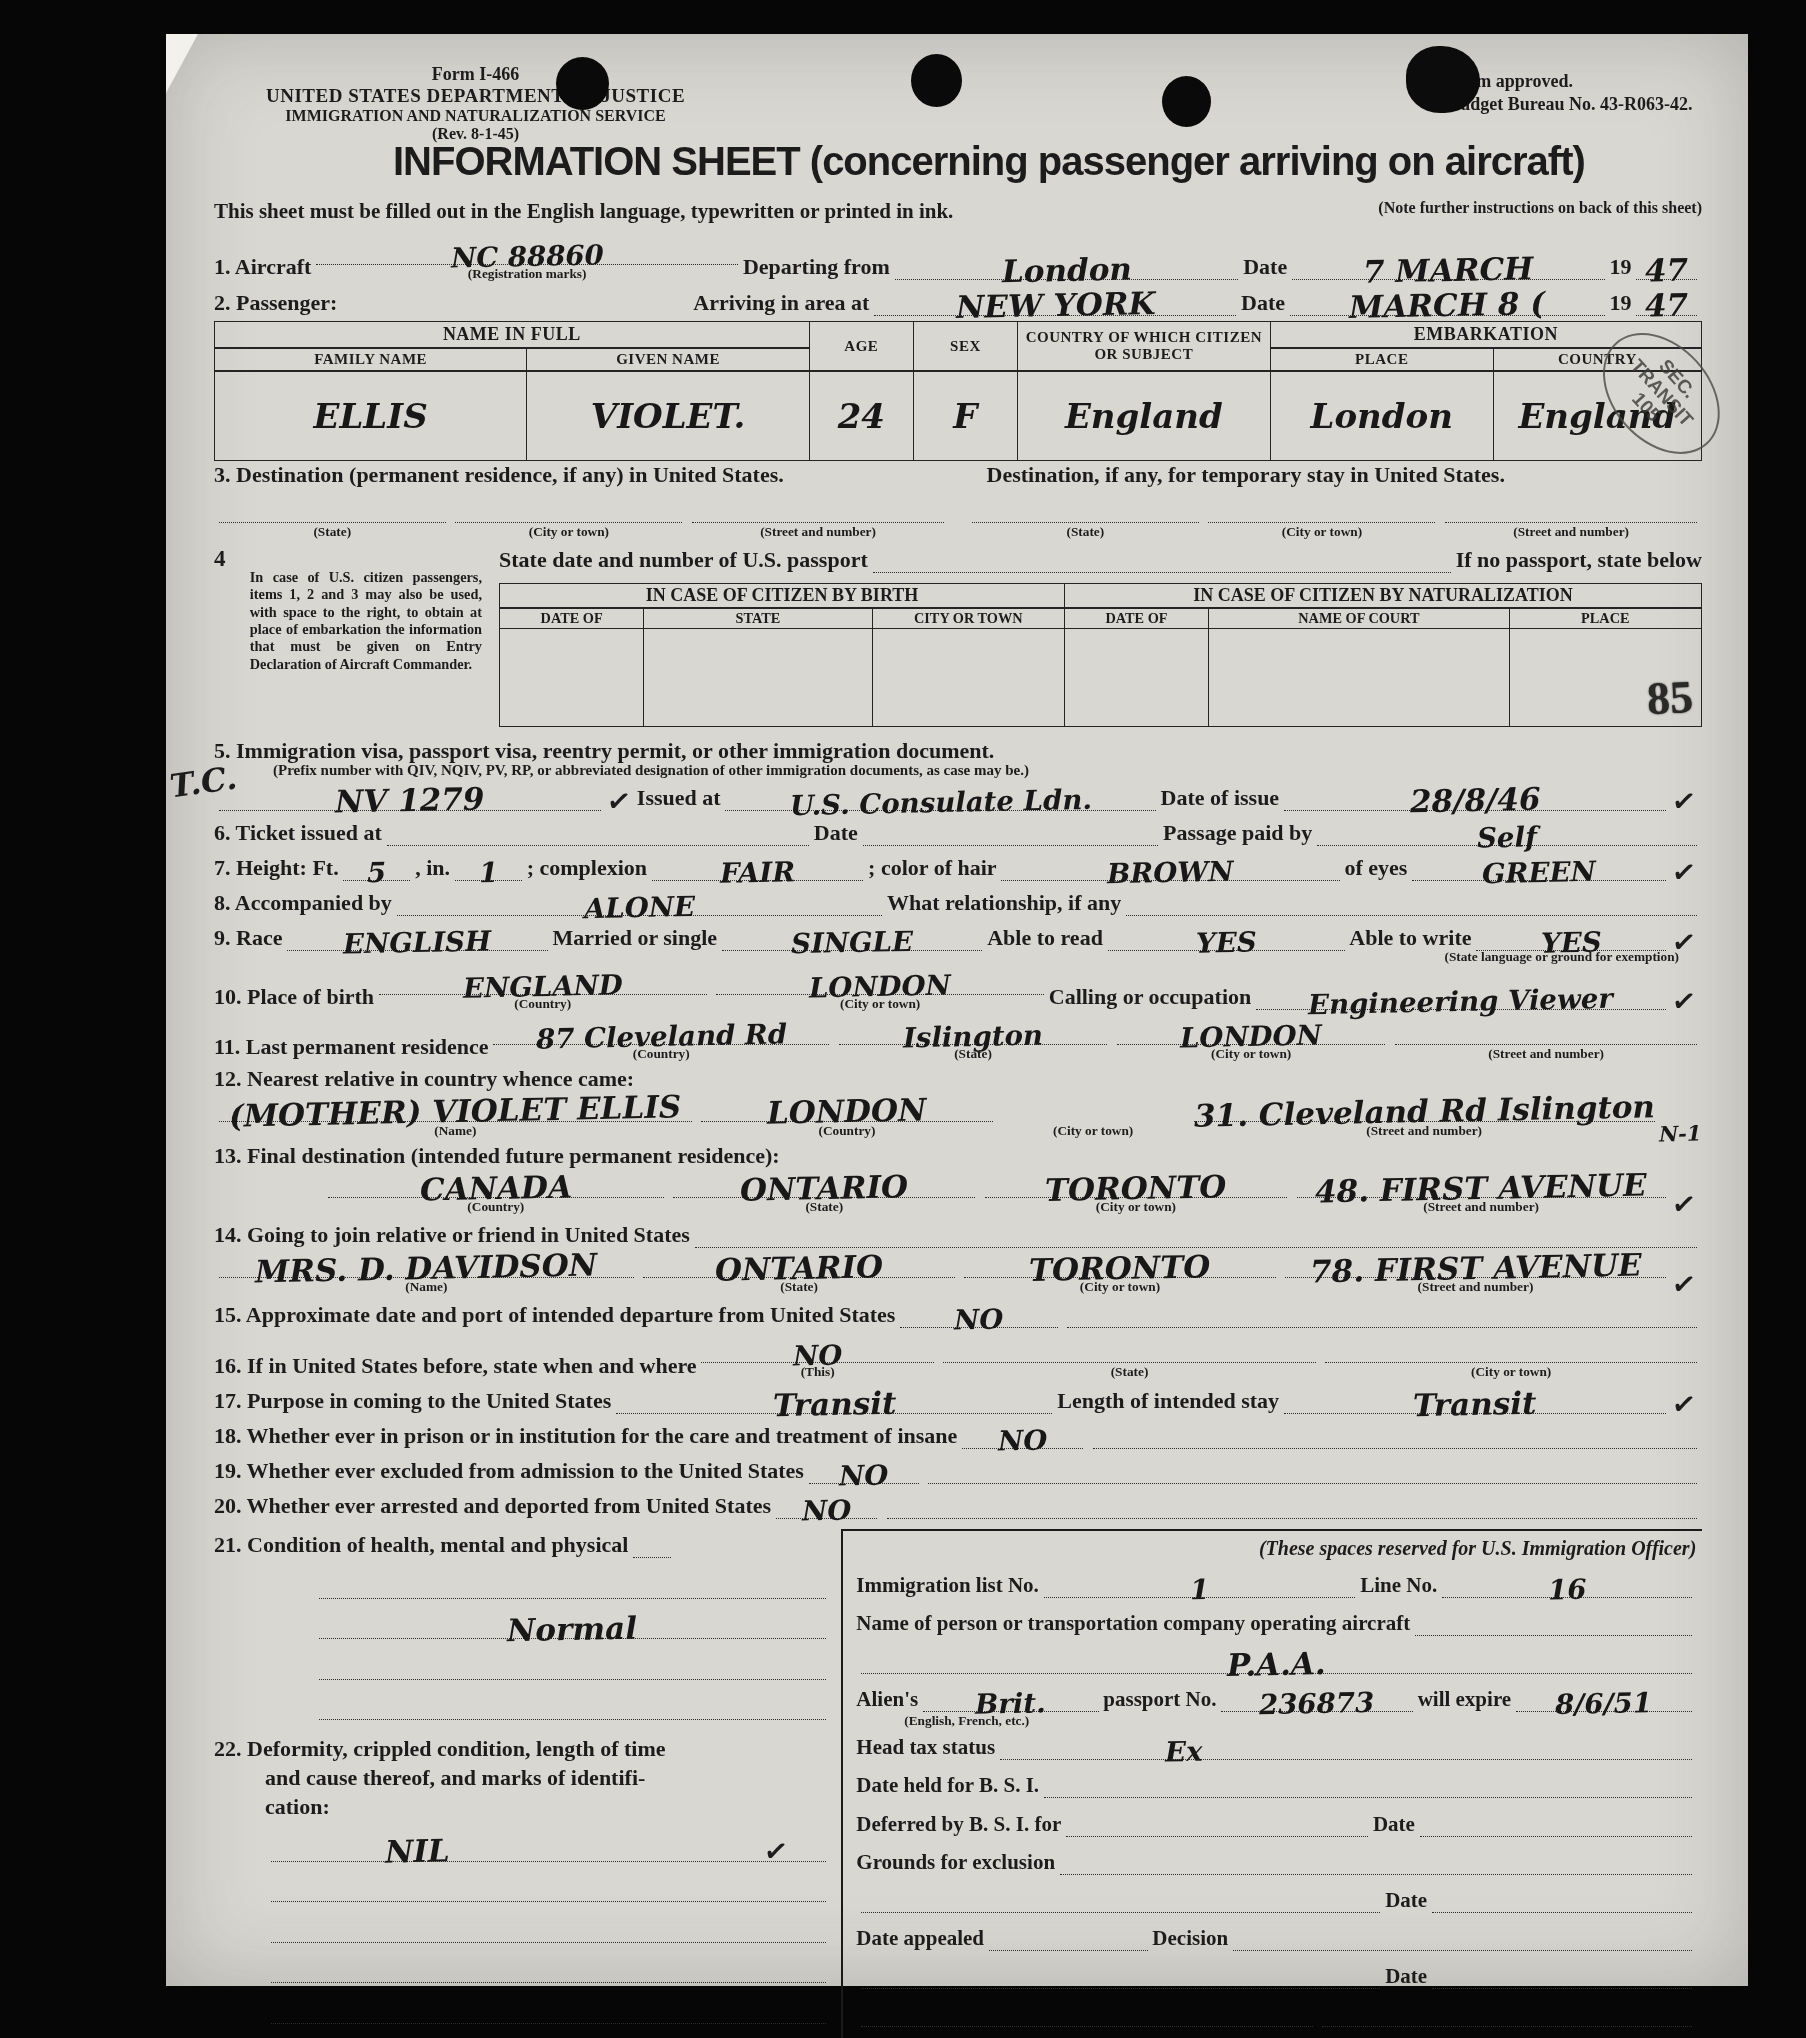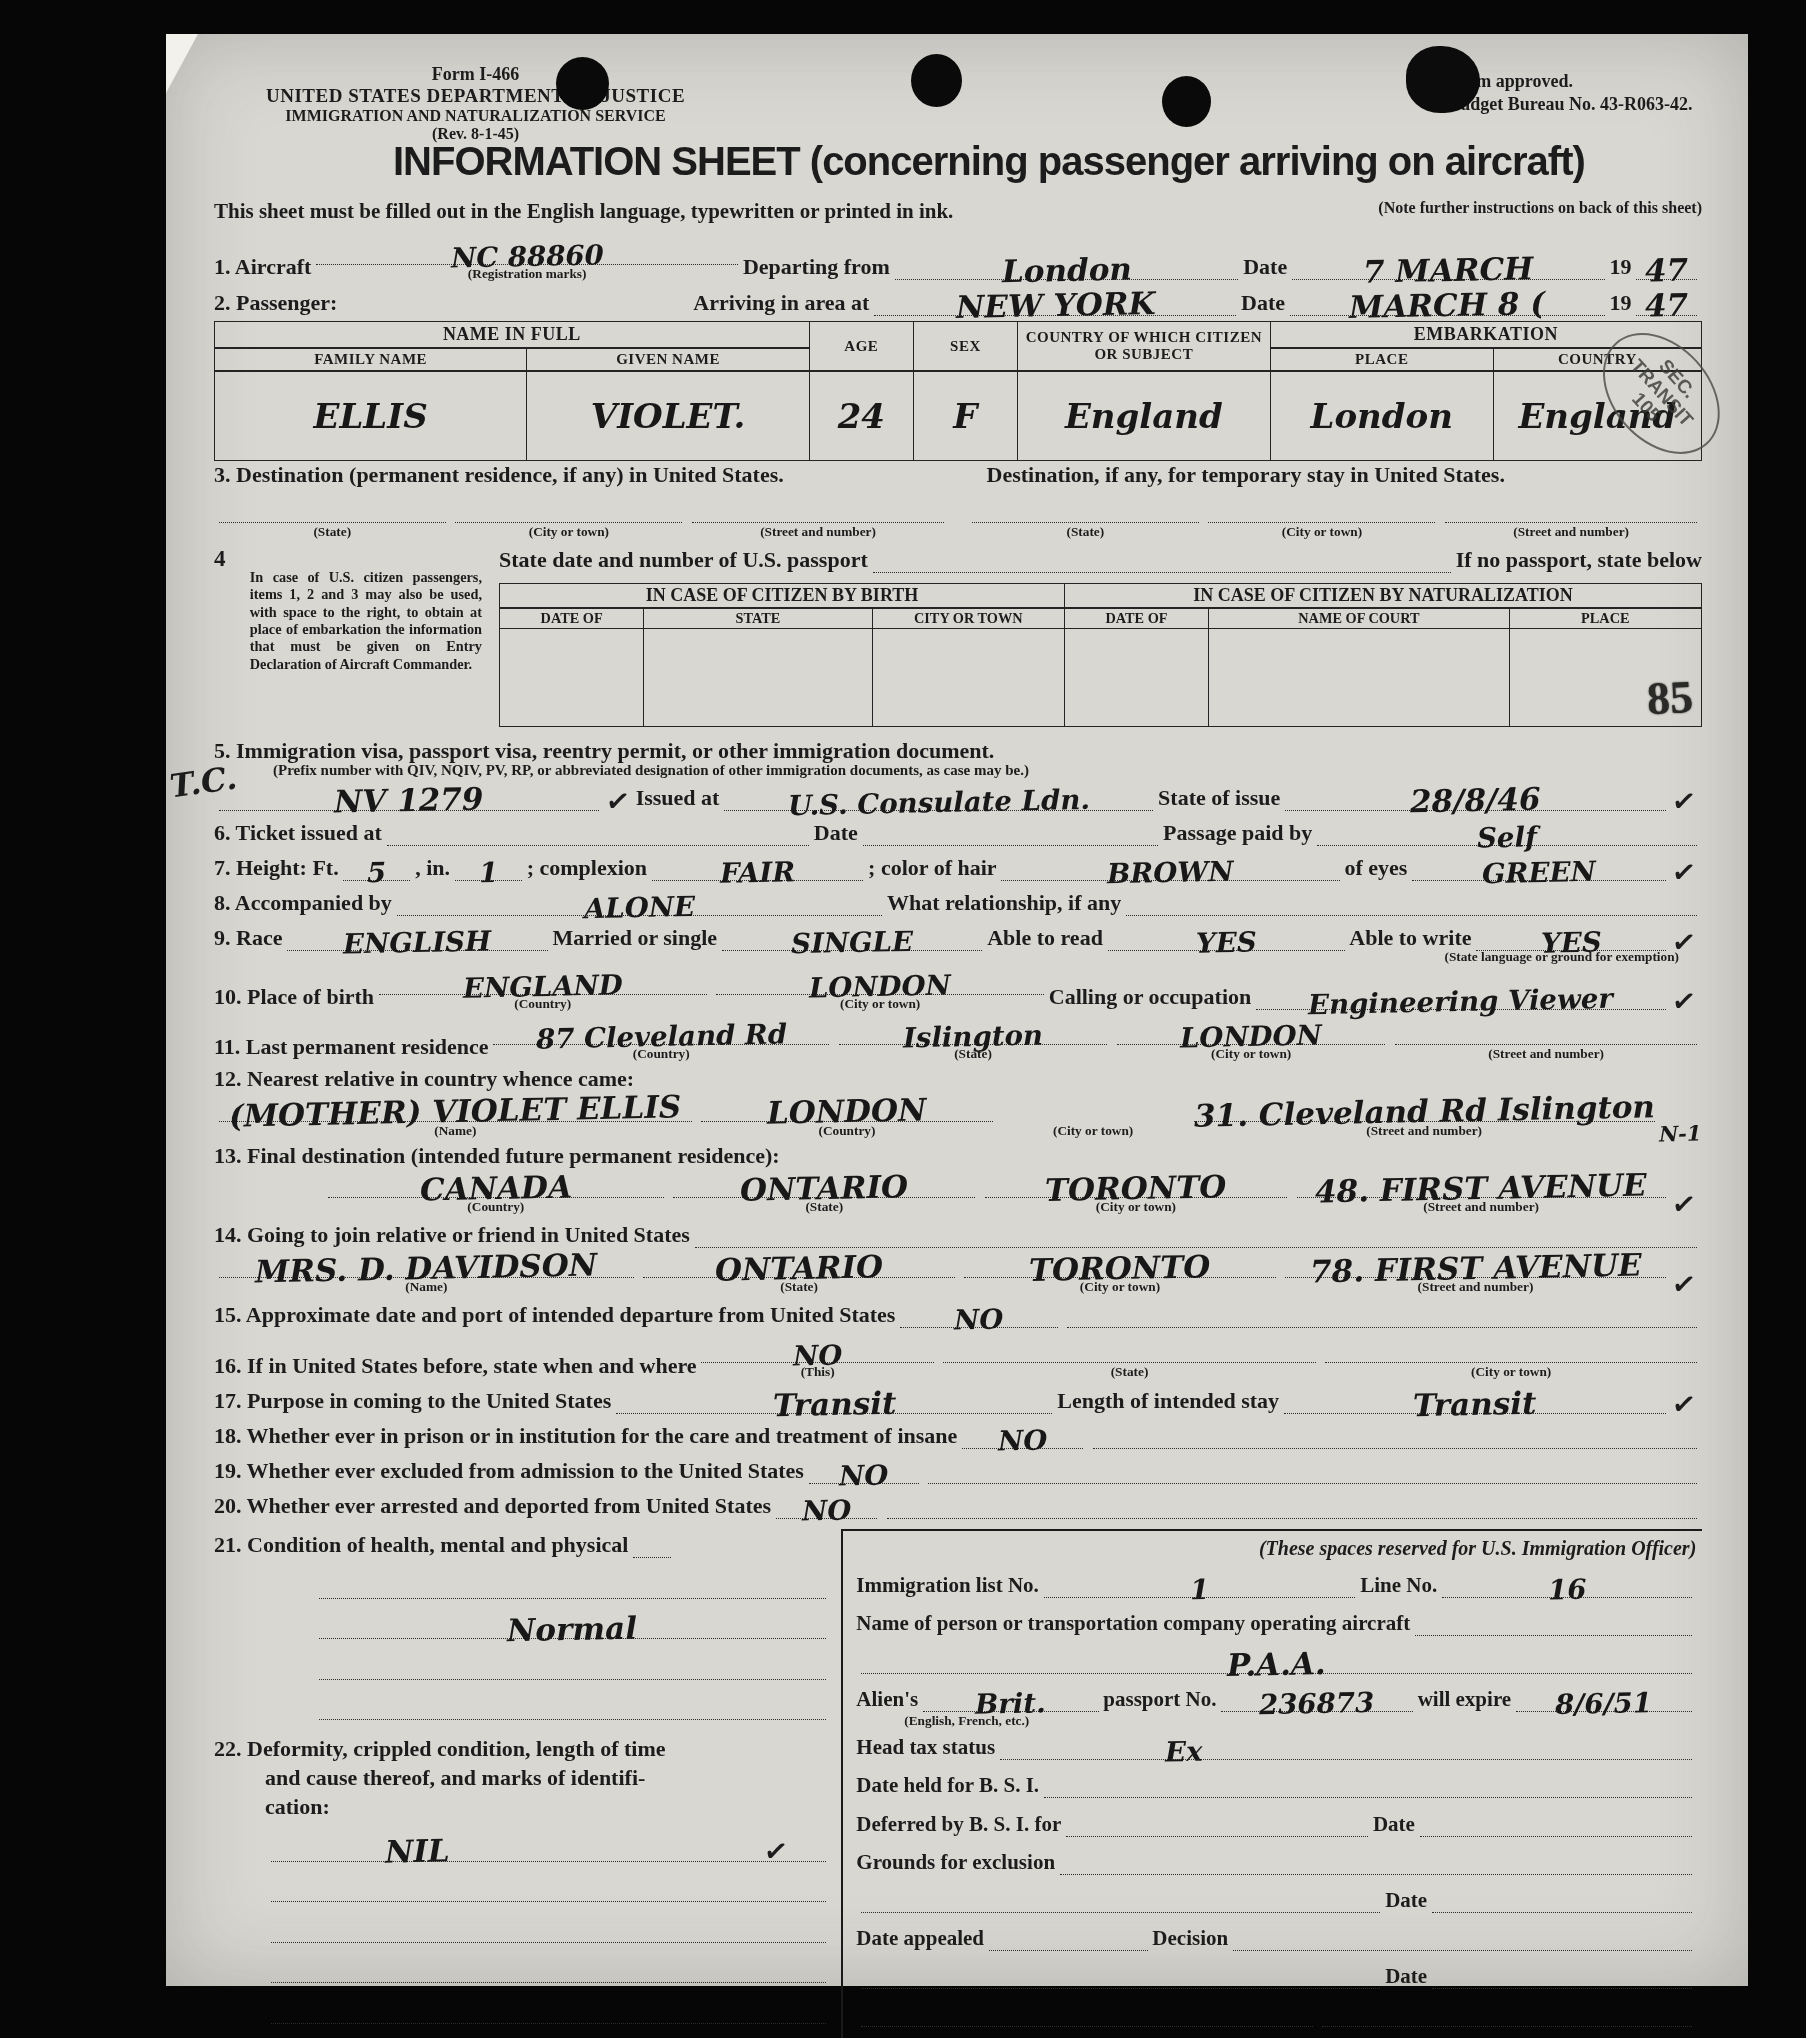--- a/index.html
+++ b/index.html
@@ -256,21 +256,21 @@
     <div class="subnote">(Prefix number with QIV, NQIV, PV, RP, or abbreviated designation of other immigration documents, as case may be.)</div>
     <div class="row" style="margin-top:1.9px;">
       <span class="fill" style="flex:.55;">
           <span class="hw big">NV 1279</span>
         </span>
       <span class="tick">✓</span>
       <span class="lbl">Issued at</span>
       <span class="fill" style="flex:.62;">
           <span class="hw">U.S. Consulate Ldn.</span>
         </span>
-      <span class="lbl">State of issue</span>
+      <span class="lbl">Date of issue</span>
       <span class="fill" style="flex:.55;">
           <span class="hw big">28/8/46</span>
         </span>
       <span class="tick">✓</span>
     </div>
   </div>
 
   <div class="row">
     <span class="lbl">6. Ticket issued at</span>
     <span class="fill" style="flex:1;"></span>

